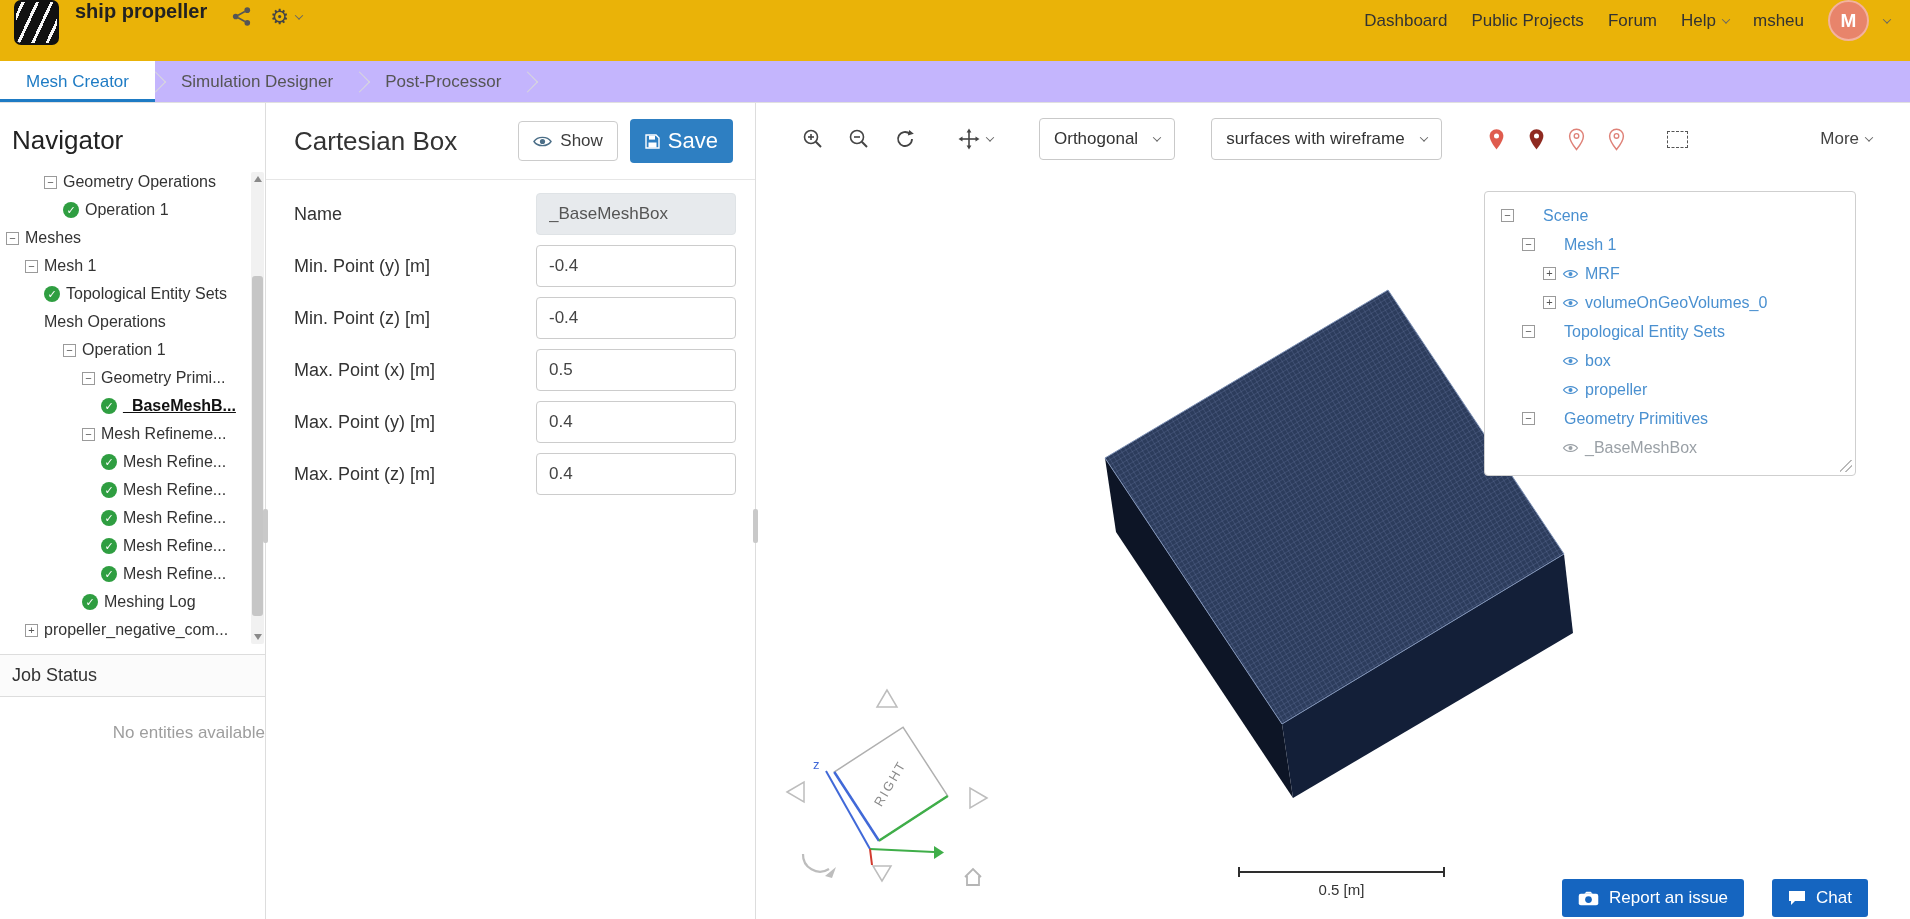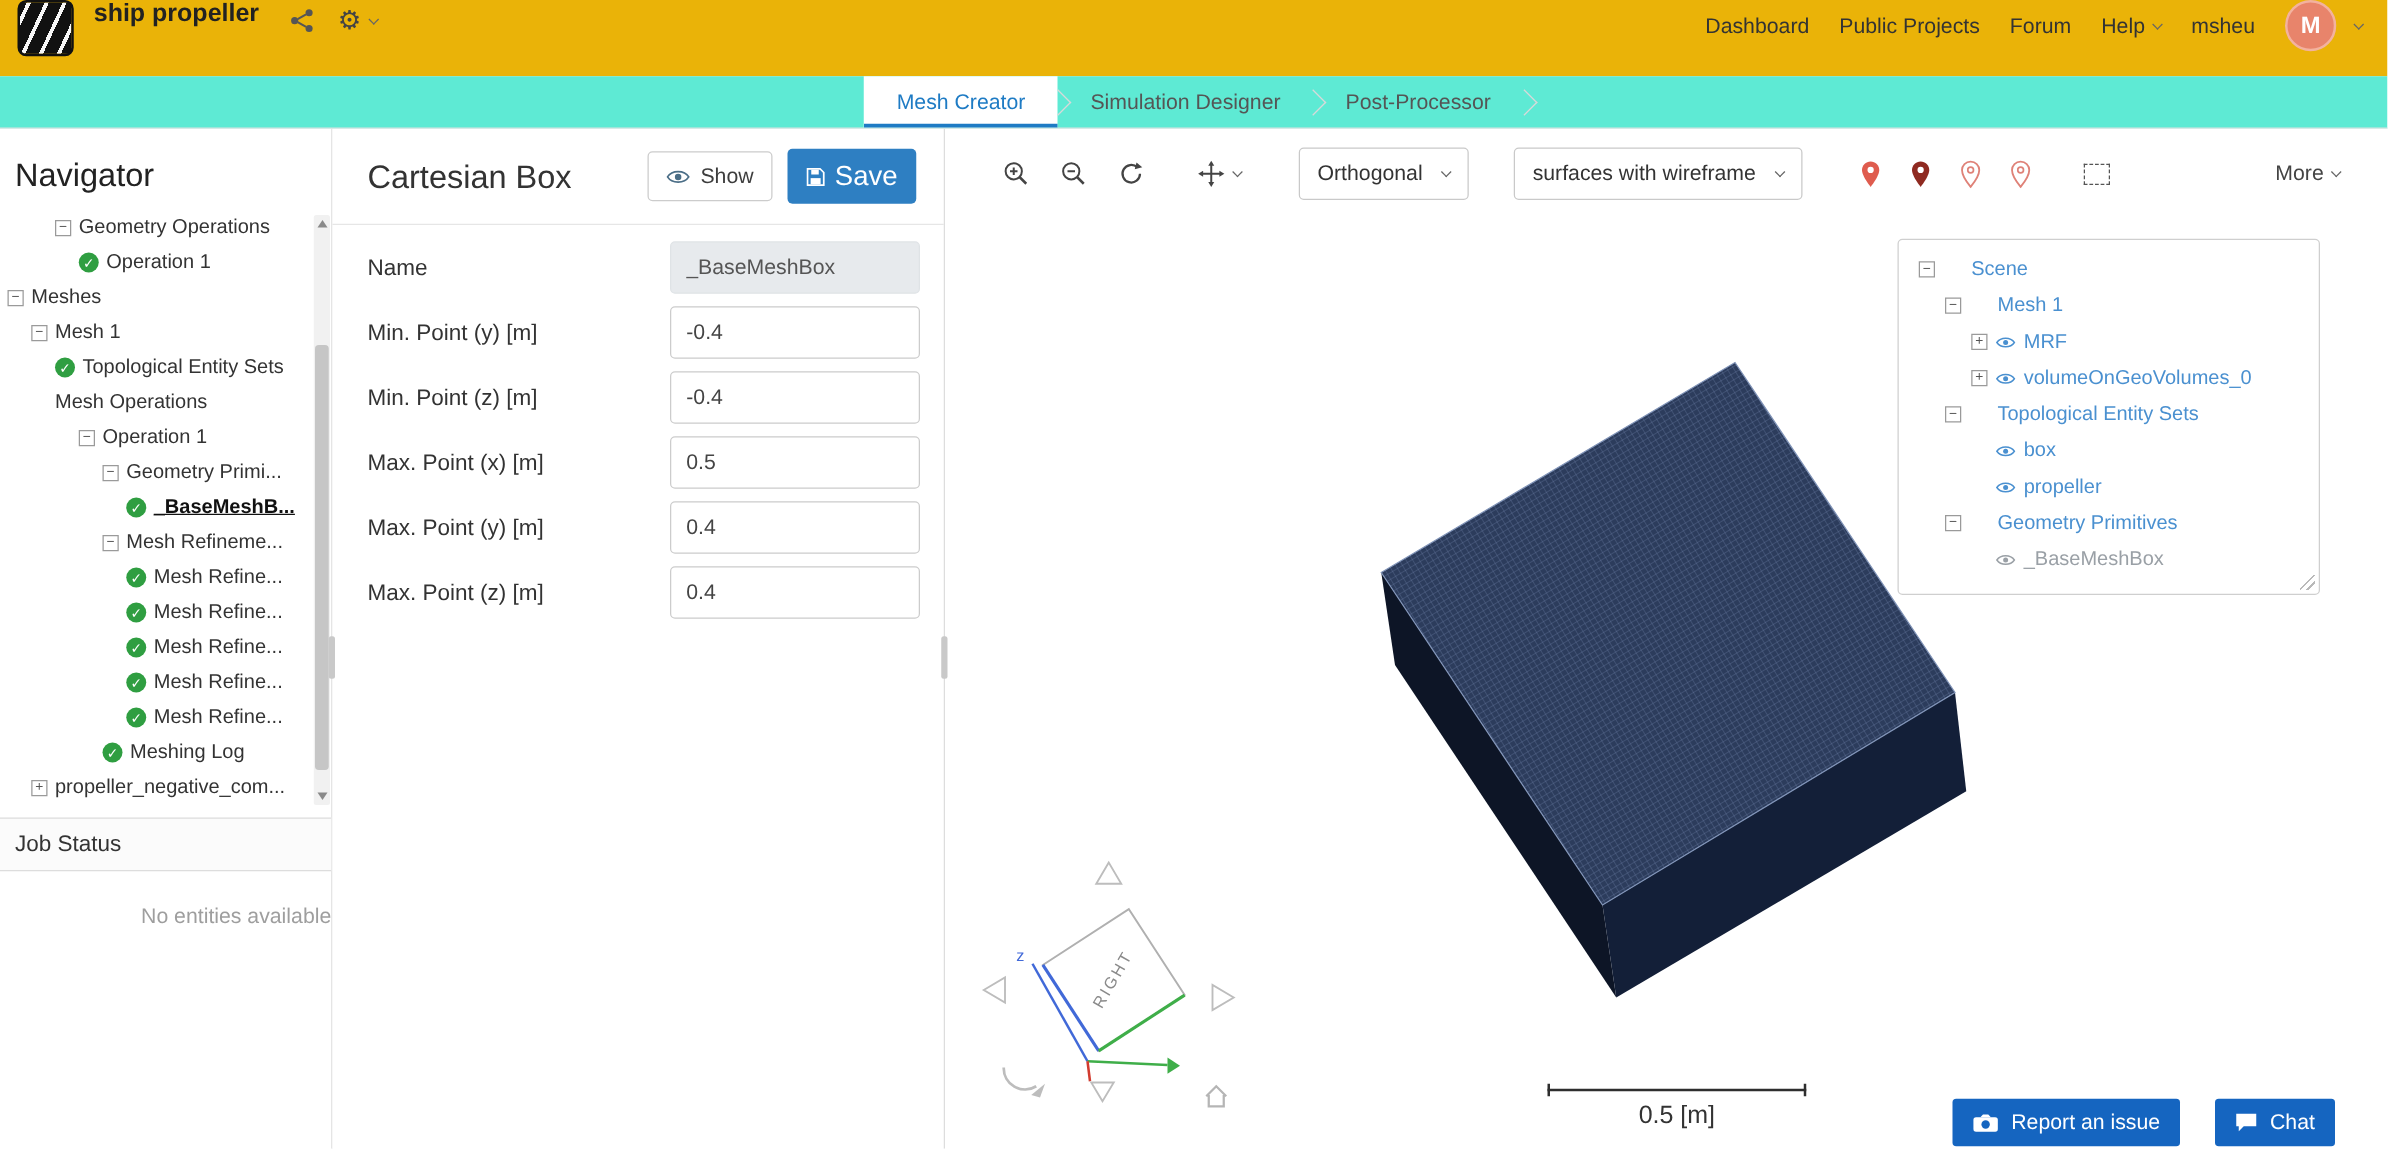--- a/index.html
+++ b/index.html
@@ -17,21 +17,21 @@
   .gear-glyph::before { content: "\2699"; font-size: 21px; color: #444; line-height: 1; }
   .chev { display: inline-block; width: 8px; height: 8px; border-right: 1.6px solid #666; border-bottom: 1.6px solid #666; transform: rotate(45deg) translate(-1px,-1px); margin-left: 7px; }
   .chev.sm { width: 6px; height: 6px; }
   .header-nav { margin-left: auto; display: flex; align-items: center; gap: 24px; }
   .nav-link { display: flex; align-items: center; font-size: 17px; color: #333; text-decoration: none; cursor: pointer; }
   .username { font-size: 17px; color: #333; cursor: pointer; }
   .avatar-wrap { display: flex; align-items: center; gap: 8px; }
   .avatar { width: 41px; height: 41px; border-radius: 50%; background: #e8846b; color: #fff; font-size: 19px; font-weight: bold; display: flex; align-items: center; justify-content: center; border: 2px solid #f3b29e; }
 
   
-  .tabbar { height: 42px; background: #5eead4; border-bottom: 1px solid #e0e0e0; display: flex; justify-content: center; }
+  .tabbar { height: 42px; background: #c4b5fd; border-bottom: 1px solid #e0e0e0; display: flex; }
   .tab { position: relative; display: flex; align-items: center; padding: 0 26px; font-size: 17px; color: #555; cursor: pointer; }
   .tab.active { background: #fff; color: #1e7bc4; box-shadow: inset 0 -3px 0 #1e7bc4; }
   .tab::after { content: ""; position: absolute; right: -8px; top: 50%; width: 14px; height: 14px;
                 border-top: 1.5px solid #d9d9d9; border-right: 1.5px solid #d9d9d9;
                 transform: translateY(-50%) rotate(45deg); z-index: 1; }
 
   
   .main { display: flex; height: 816px; }
 
   
@@ -78,37 +78,37 @@
   .tool-btn { display: flex; align-items: center; color: #444; padding: 4px; }
   .ml-16 { margin-left: 16px; } .ml-34 { margin-left: 34px; } .ml-42 { margin-left: 42px; } .ml-46 { margin-left: 36px; }
   .dd { display: flex; align-items: center; gap: 9px; border: 1px solid #c9c9c9; border-radius: 4px; background: #fff; padding: 10px 14px; font-size: 17px; color: #333; }
   .pins { display: flex; align-items: center; gap: 15px; margin-left: 42px; }
   .dashed-box { display: inline-block; width: 21px; height: 17px; border: 1.6px dashed #555; }
   .more-btn { margin-left: auto; display: flex; align-items: center; font-size: 17px; color: #444; }
 
   .mesh-svg { position: absolute; left: 0; top: 0; z-index: 1; }
 
   
-  .scene-tree { position: absolute; top: 88px; right: 54px; width: 338px; background: #fff; border: 1px solid #cfcfcf; border-radius: 4px; padding: 9px 0 13px; z-index: 5; }
+  .scene-tree { position: absolute; top: 88px; right: 54px; width: 372px; background: #fff; border: 1px solid #cfcfcf; border-radius: 4px; padding: 9px 0 13px; z-index: 5; }
   .st-row { height: 29px; display: flex; align-items: center; gap: 6px; font-size: 16px; color: #4a90d0;
             padding-left: calc(16px + var(--lvl, 0) * 21px); white-space: nowrap; cursor: pointer; }
   .scene-tree .exp-none .t-exp { visibility: hidden; }
   .t-eye { flex: none; color: inherit; }
   .st-row:not(.ic-eye) .t-eye { visibility: hidden; }
   .st-row.muted { color: #9aa0a6; }
   .resize-grip { position: absolute; right: 3px; bottom: 3px; width: 12px; height: 12px;
                  background: linear-gradient(135deg, transparent 0 45%, #b9b9b9 45% 53%, transparent 53% 70%, #b9b9b9 70% 78%, transparent 78%); }
 
   .gizmo { position: absolute; left: 25px; top: 545px; z-index: 4; }
 
   .scalebar { position: absolute; left: 482px; top: 768px; width: 207px; z-index: 4; }
   .sb-line { position: relative; height: 2px; background: #2e2e2e; }
   .sb-line::before, .sb-line::after { content: ""; position: absolute; top: -4px; width: 2px; height: 10px; background: #2e2e2e; }
   .sb-line::before { left: 0; } .sb-line::after { right: 0; }
-  .sb-label { text-align: center; margin-top: 8px; font-size: 20px; color: #333; }
+  .sb-label { text-align: center; margin-top: 8px; font-size: 15px; color: #333; }
 
   .report-btn { position: absolute; left: 806px; top: 776px; height: 38px; padding: 0 16px; background: #1565c0; border-radius: 3px;
                 color: #fff; font-size: 17px; display: flex; align-items: center; gap: 10px; z-index: 6; }
   .chat-btn { position: absolute; left: 1016px; top: 776px; height: 38px; padding: 0 16px; background: #1565c0; border-radius: 3px;
               color: #fff; font-size: 17px; display: flex; align-items: center; gap: 10px; z-index: 6; }
 </style>
 </head>
 <body>
 
 <div class="app">

